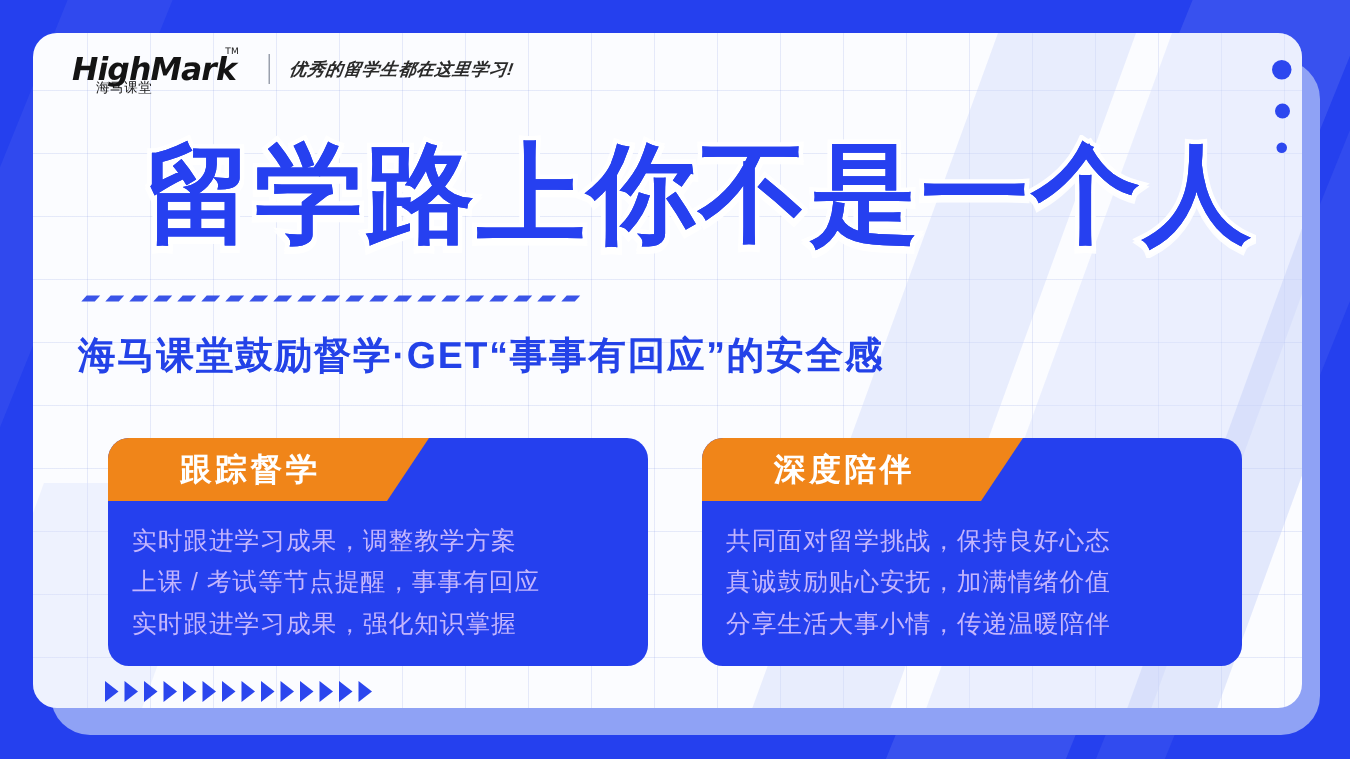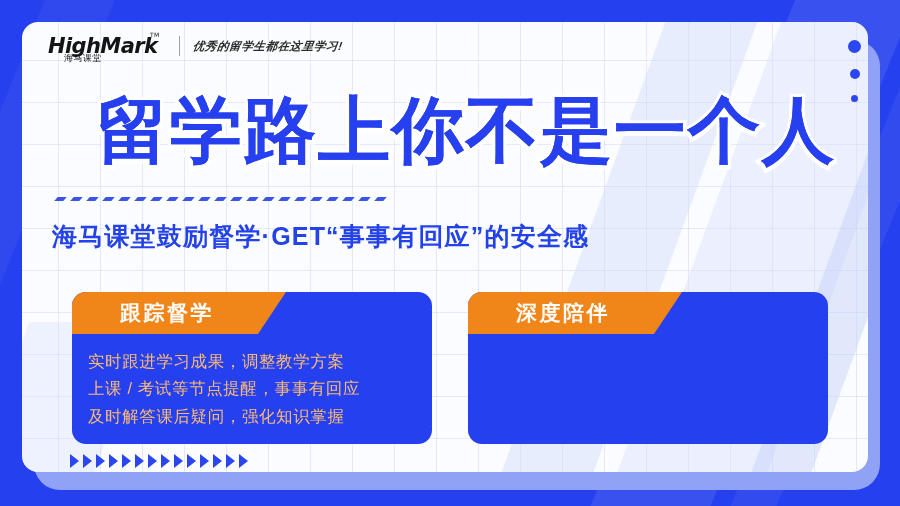--- a/index.html
+++ b/index.html
@@ -172,21 +172,21 @@
     font-size:21px; font-weight:bold; color:#ffffff;
     letter-spacing:2.5px;
     padding-right:24px;
   }
   .card-body {
     position:absolute; left:0; top:48px; width:100%;
     padding:8px 14px 0 16px;
   }
   .card-line {
     font-size:16.5px;
-    color:#fdba74;
+    color:#c4b5fd;
     line-height:1.66;
     letter-spacing:0.6px;
     white-space:nowrap;
   }
 
   
   #arrow-row {
     position:absolute; left:48px; top:432px;
     display:flex; gap:4px; align-items:center;
   }
@@ -265,27 +265,32 @@
 
     <div id="subtitle">海马课堂鼓励督学·GET“事事有回应”的安全感</div>
 
     <div class="card" id="card-left">
       <div class="card-tab">
         <span class="card-tab-label">跟踪督学</span>
       </div>
       <div class="card-body">
         <div class="card-line">实时跟进学习成果，调整教学方案</div>
         <div class="card-line">上课 / 考试等节点提醒，事事有回应</div>
-        <div class="card-line">及时解答课后疑问，强化知识掌握</div>
+        <div class="card-line">实时跟进学习成果，强化知识掌握</div>
       </div>
     </div>
 
     <div class="card" id="card-right">
       <div class="card-tab">
         <span class="card-tab-label">深度陪伴</span>
+      </div>
+      <div class="card-body">
+        <div class="card-line">共同面对留学挑战，保持良好心态</div>
+        <div class="card-line">真诚鼓励贴心安抚，加满情绪价值</div>
+        <div class="card-line">分享生活大事小情，传递温暖陪伴</div>
       </div>
     </div>
 
     <div id="arrow-row">
         <div class="arrow"></div>
         <div class="arrow"></div>
         <div class="arrow"></div>
         <div class="arrow"></div>
         <div class="arrow"></div>
         <div class="arrow"></div>

